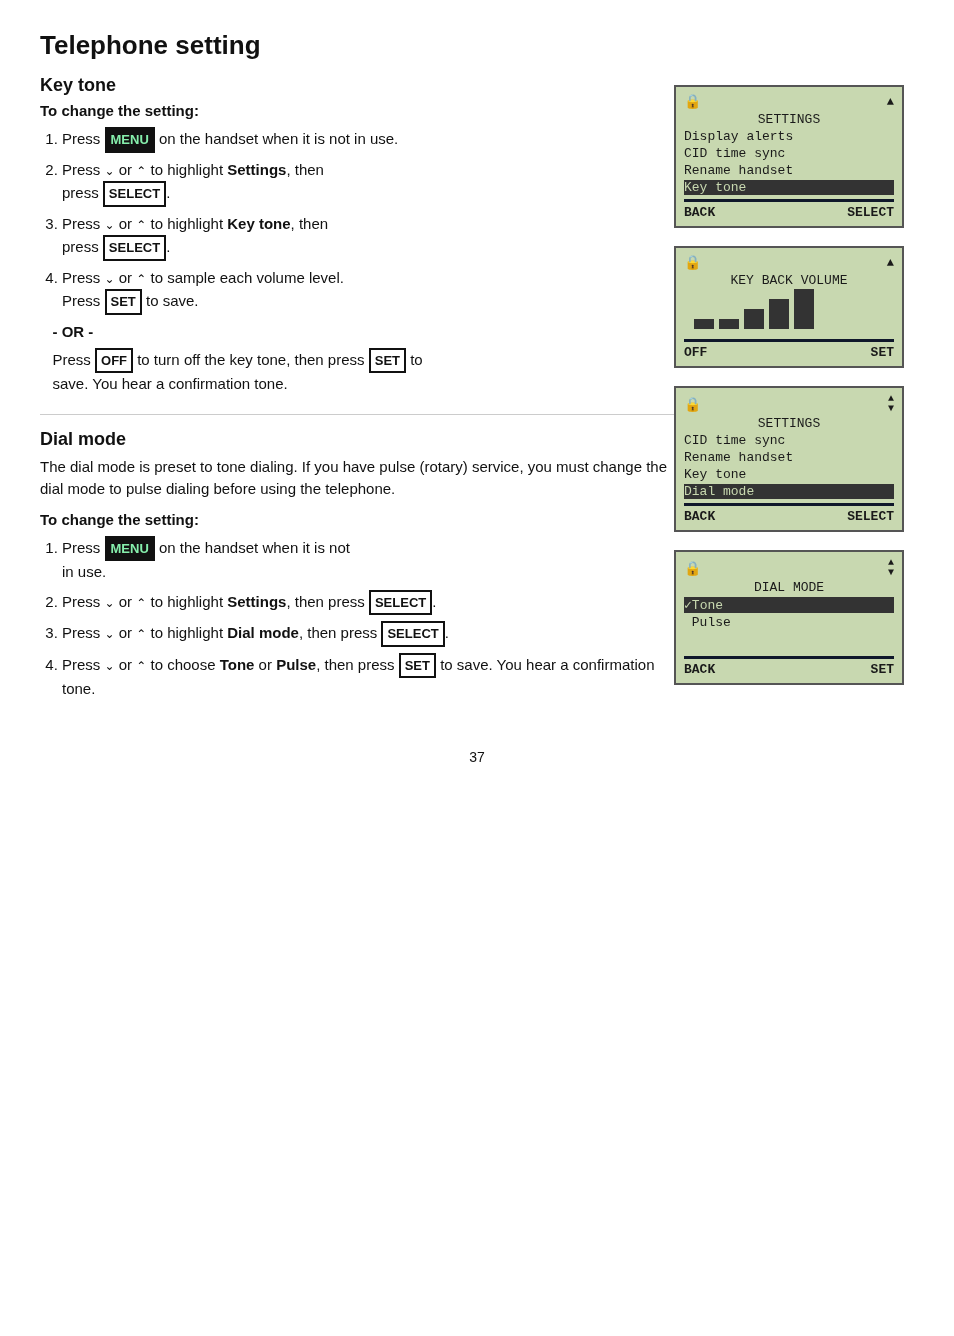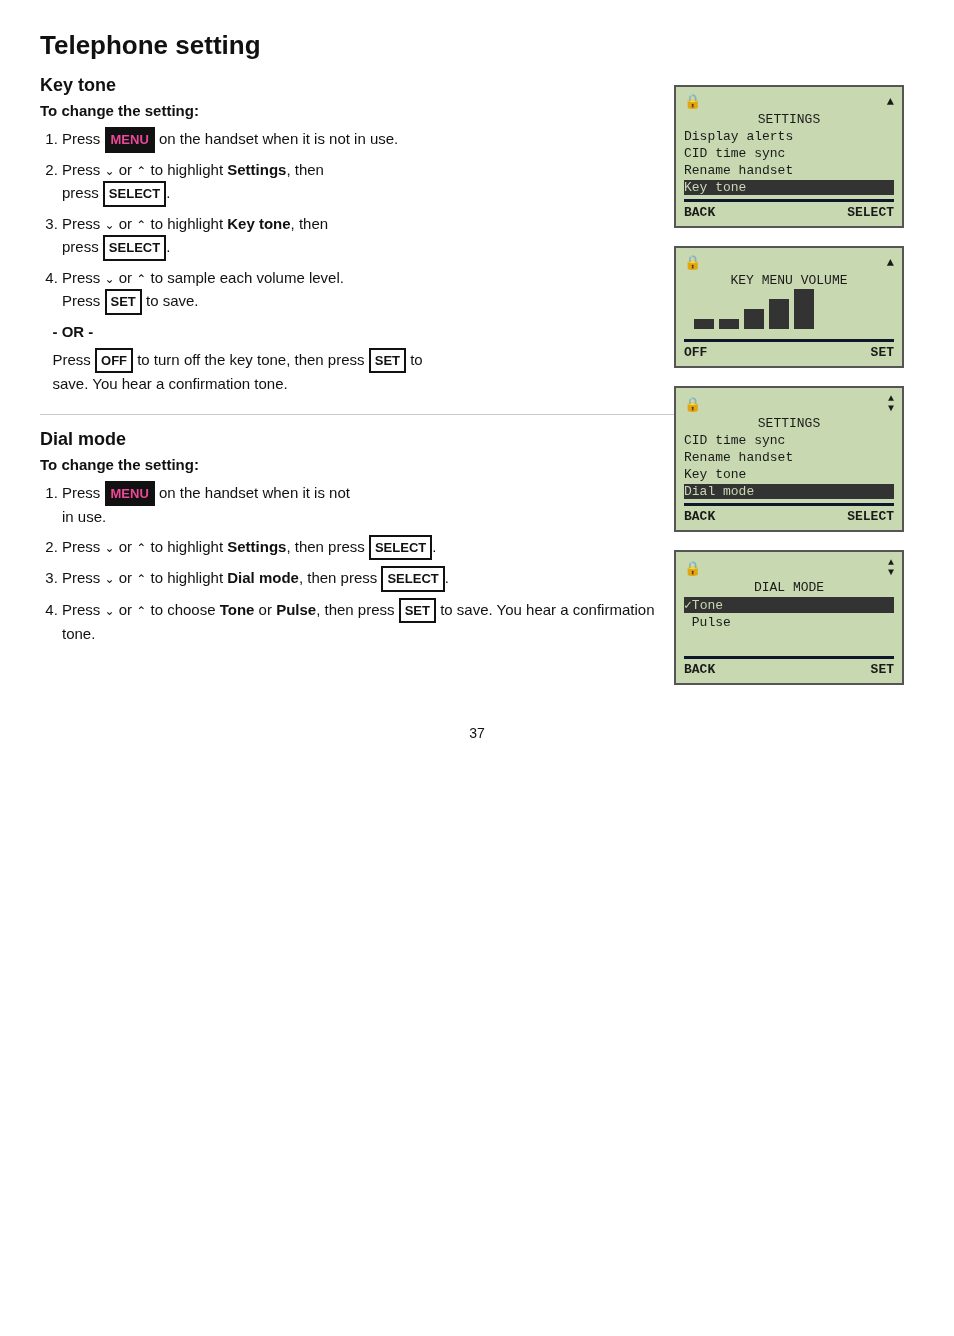--- a/index.html
+++ b/index.html
@@ -54,21 +54,21 @@
     }
 
     .or-text {
       margin: 4px 0 4px 0;
       line-height: 1.5;
     }
 
     .inline-btn {
       display: inline-block;
       background: #111;
-      color: #ec4899;
+      color: #86efac;
       font-weight: bold;
       font-size: 13px;
       padding: 1px 4px;
       border: 2px solid #111;
       font-family: Arial, sans-serif;
     }
 
     .inline-btn-outline {
       display: inline-block;
       background: #fff;
@@ -185,20 +185,21 @@
 
     <div class="or-block">&nbsp;&nbsp;&nbsp;- OR -</div>
     <p class="or-text" style="margin-left:0;">
       &nbsp;&nbsp;&nbsp;Press <span class="inline-btn-outline">OFF</span> to turn off the key tone, then press <span class="inline-btn-outline">SET</span> to<br>
       &nbsp;&nbsp;&nbsp;save. You hear a confirmation tone.
     </p>
 
     <hr class="divider">
 
     <h2 class="section-title">Dial mode</h2>
+    <p class="description">The dial mode is preset to tone dialing. If you have pulse (rotary) service, you must change the dial mode to pulse dialing before using the telephone.</p>
     <h3 class="sub-title">To change the setting:</h3>
 
     <ol>
       <li>
         Press <span class="inline-btn">MENU</span> on the handset when it is not<br>in use.
       </li>
       <li>
         Press <span class="arrow-icon">⌄</span> or <span class="arrow-icon">⌃</span> to highlight <b>Settings</b>, then press <span class="inline-btn-outline">SELECT</span>.
       </li>
       <li>
@@ -227,21 +228,21 @@
         <span>BACK</span>
         <span>SELECT</span>
       </div>
     </div>
 
     <div class="lcd-screen" style="min-height:110px;">
       <div class="lcd-top-bar">
         <span class="lcd-lock-icon">🔒</span>
         <span class="lcd-arrow-up">▲</span>
       </div>
-      <div class="lcd-header lcd-row">KEY MENU VOLUME</div>
+      <div class="lcd-header lcd-row">KEY BACK VOLUME</div>
 
       <div style="display:flex; align-items:flex-end; height:45px; gap:5px; padding:6px 10px;">
         <div style="width:20px; height:10px; background:#333;"></div>
         <div style="width:20px; height:10px; background:#333;"></div>
         <div style="width:20px; height:20px; background:#333;"></div>
         <div style="width:20px; height:30px; background:#333;"></div>
         <div style="width:20px; height:40px; background:#333;"></div>
       </div>
       <div class="lcd-footer">
         <span>OFF</span>

